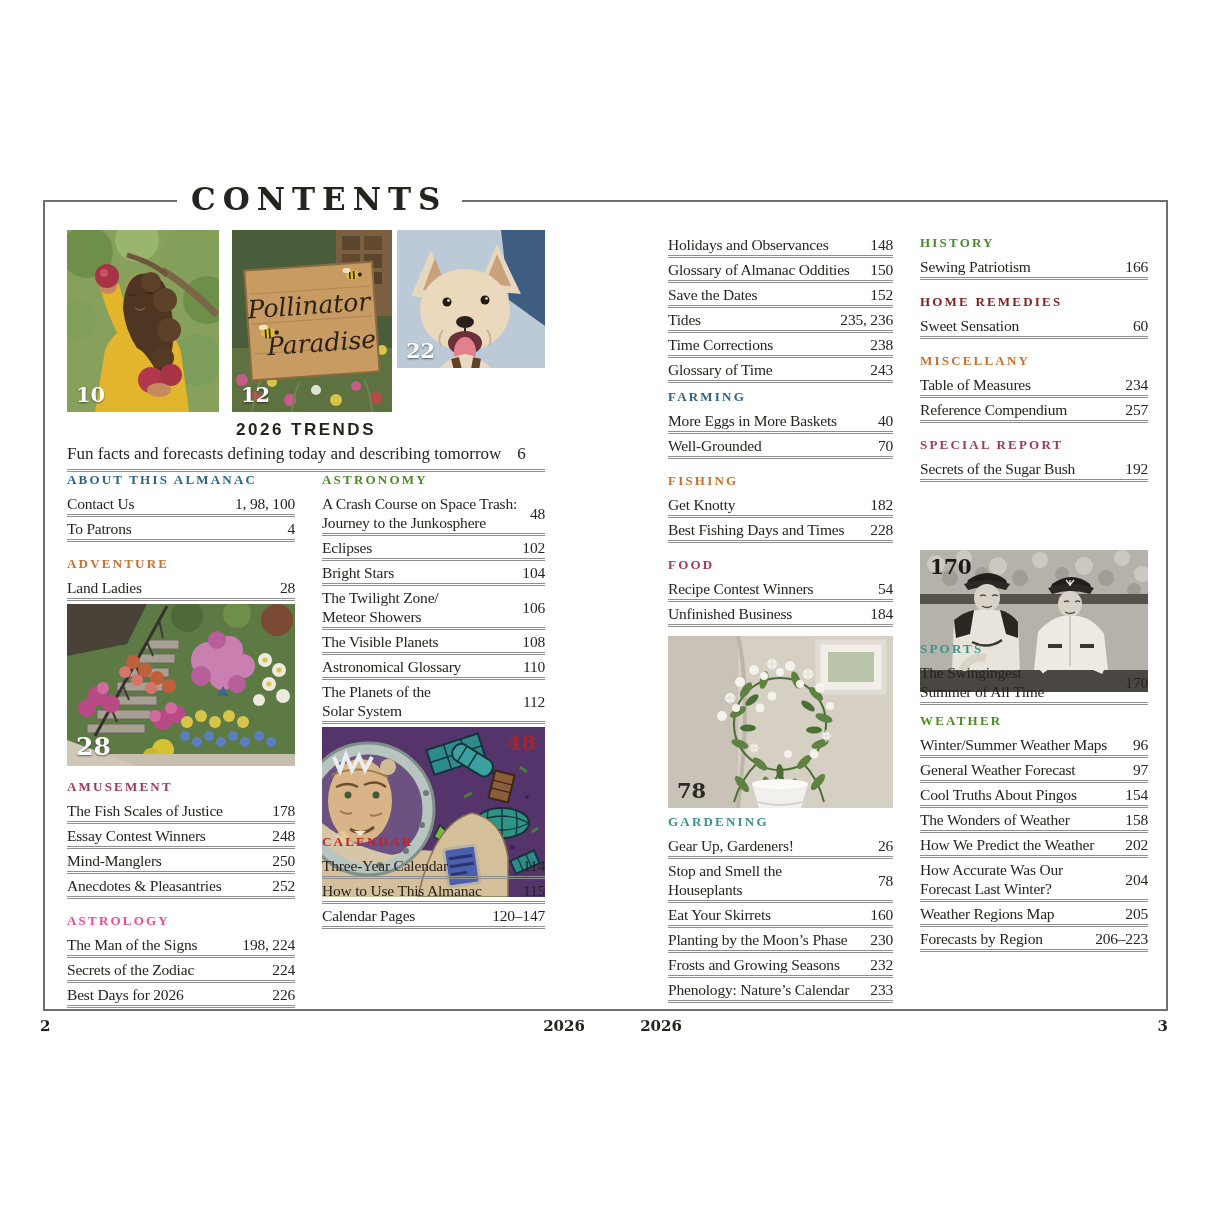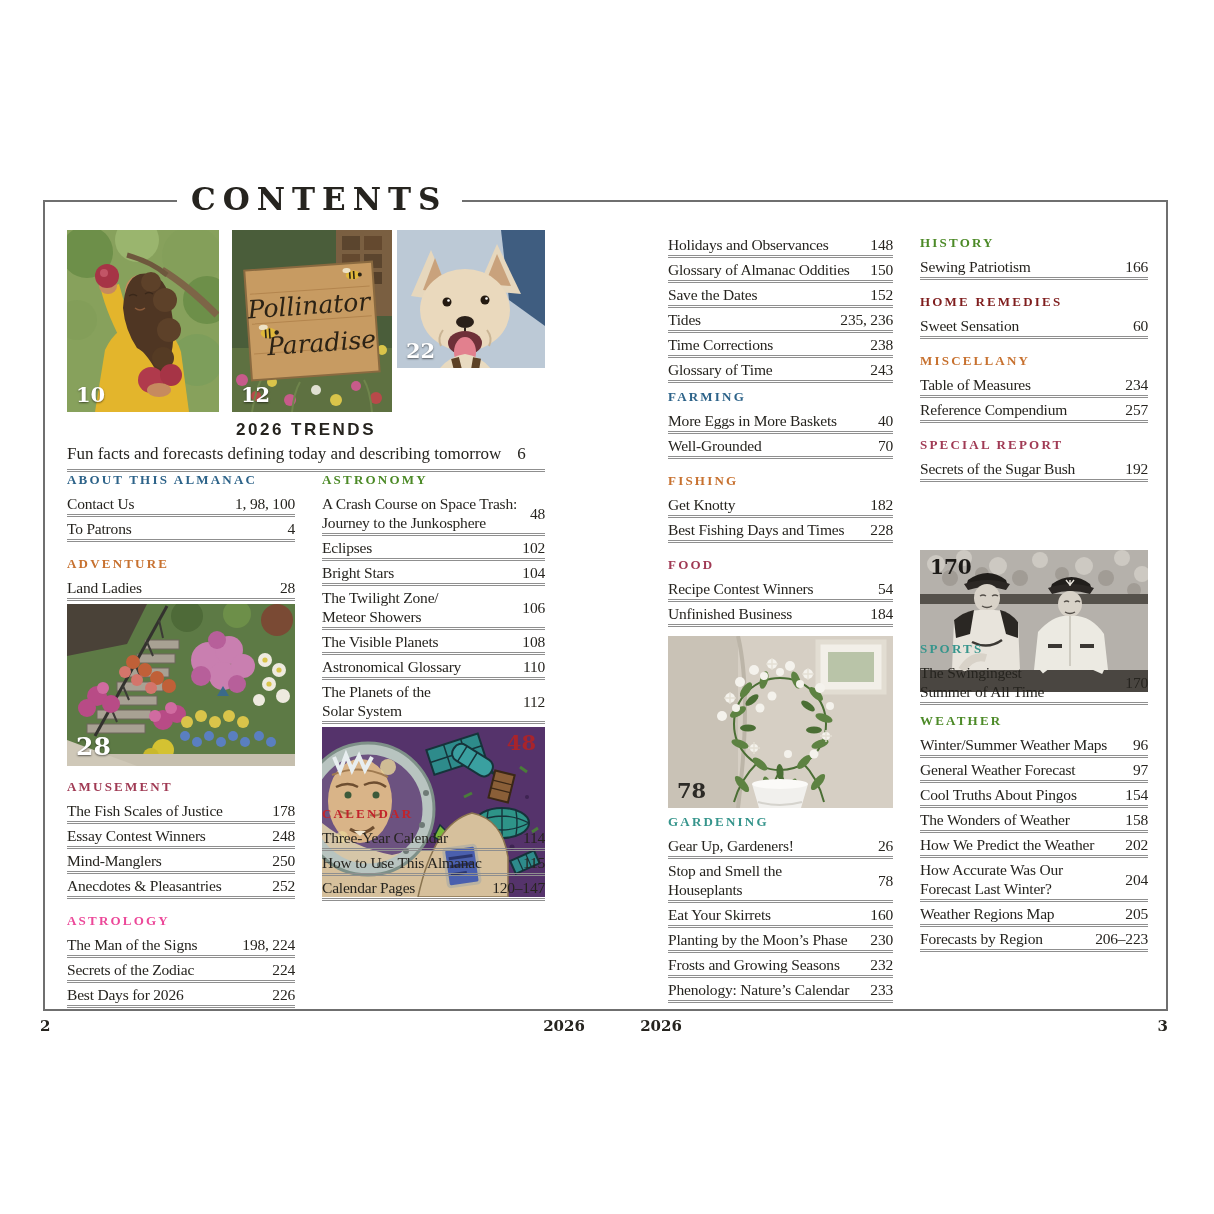--- a/index.html
+++ b/index.html
@@ -51,21 +51,21 @@
   }
   
   .toc-col { position:absolute; z-index:3; }
   .col1 { left:67px;  top:470px; width:228px; }
   .col2 { left:322px; top:470px; width:223px; }
   .col3 { left:668px; top:233px; width:225px; }
   .col4 { left:920px; top:233px; width:228px; }
   .toc-section { margin-top:12px; }
   .toc-col .toc-section:first-child { margin-top:0; }
   .sec-amusement { margin-top:176px; }
-  .sec-calendar  { margin-top:80px; }
+  .sec-calendar  { margin-top:108px; }
   .sec-gardening { margin-top:185px; }
   .sec-sports    { margin-top:157px; }
   .sec-weather   { margin-top:6px; }
   .sec-farming   { margin-top:4px; }
   .sec-heading {
     font-family:Liberation Serif, serif; font-weight:bold;
     font-size:13px; line-height:19px; letter-spacing:2.2px;
     margin:0 0 3px 0;
   }
   .toc-row {

